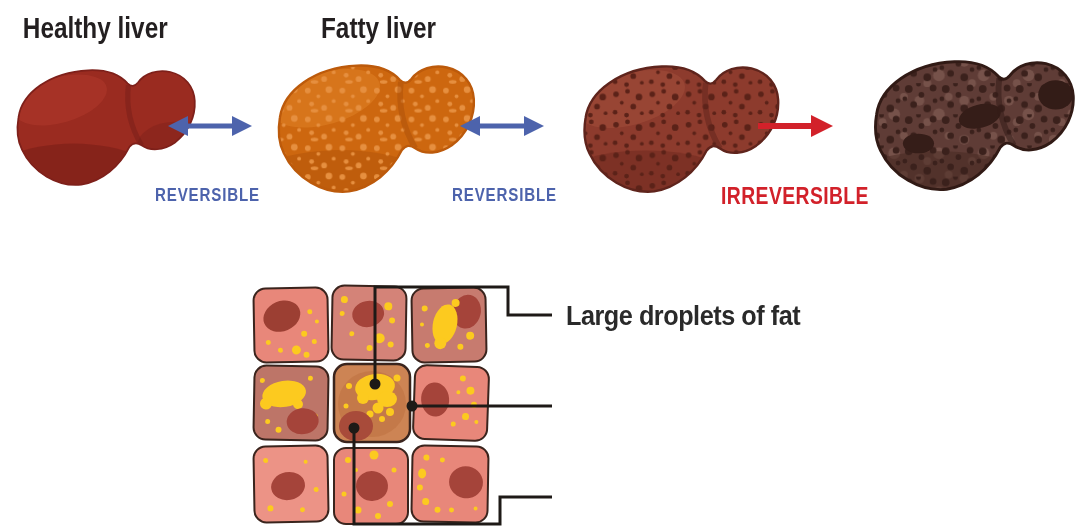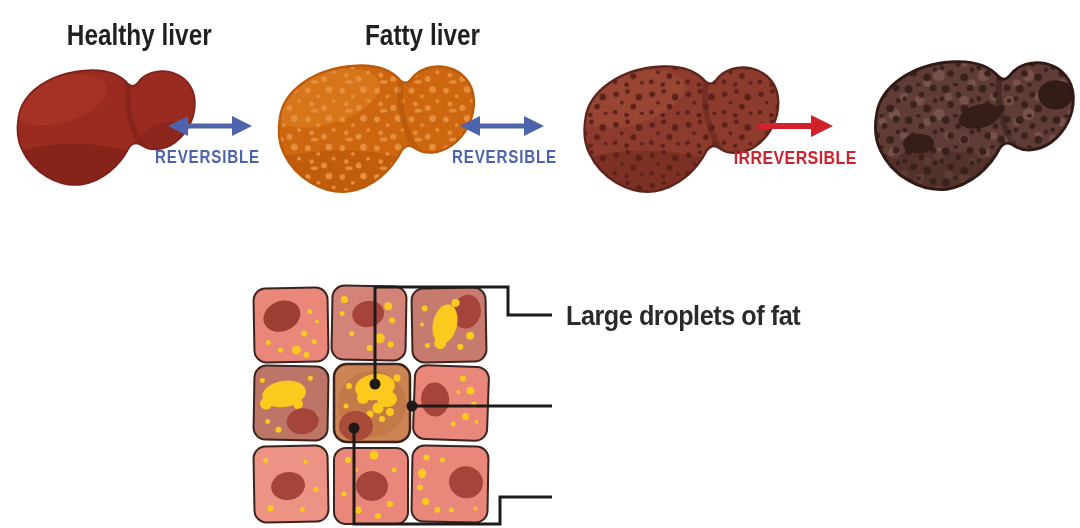--- a/index.html
+++ b/index.html
@@ -2,30 +2,30 @@
 <html><head>
 <meta charset="utf-8">
 <style>
   html,body{margin:0;padding:0;background:#ffffff;}
   #canvas{
     position:relative;width:1080px;height:528px;background:#ffffff;overflow:hidden;
     font-family:"Liberation Sans",sans-serif;
   }
   .abs{position:absolute;}
   .stage-title{
-    position:absolute;top:19px;height:32px;display:flex;align-items:center;justify-content:center;
-    font-size:29px;font-weight:700;color:#231f20;white-space:nowrap;padding-left:44px;
+    position:absolute;top:12px;height:32px;display:flex;align-items:center;justify-content:center;
+    font-size:29px;font-weight:700;color:#231f20;white-space:nowrap;
   }
   .cond{display:inline-block;transform:scaleX(0.84);transform-origin:center;white-space:nowrap;}
   .trans-label{
     position:absolute;display:flex;align-items:center;justify-content:center;
-    font-weight:700;white-space:nowrap;
+    font-weight:700;white-space:nowrap;margin-top:38px;
   }
   .trans-blue{color:#4d63ac;font-size:18px;letter-spacing:1px;}
-  .trans-red{color:#d2212a;font-size:19px;letter-spacing:0.5px;}
+  .trans-red{color:#d2212a;font-size:23px;letter-spacing:0.5px;}
   .callout-label{
     position:absolute;left:566px;height:30px;display:flex;align-items:center;
     font-size:28px;font-weight:700;color:#2a2a2a;letter-spacing:-0.5px;white-space:nowrap;
   }
   .callout-label .cond2{display:inline-block;transform:scaleX(0.9);transform-origin:left center;}
   svg{display:block;}
 </style>
 </head>
 <body>
 

